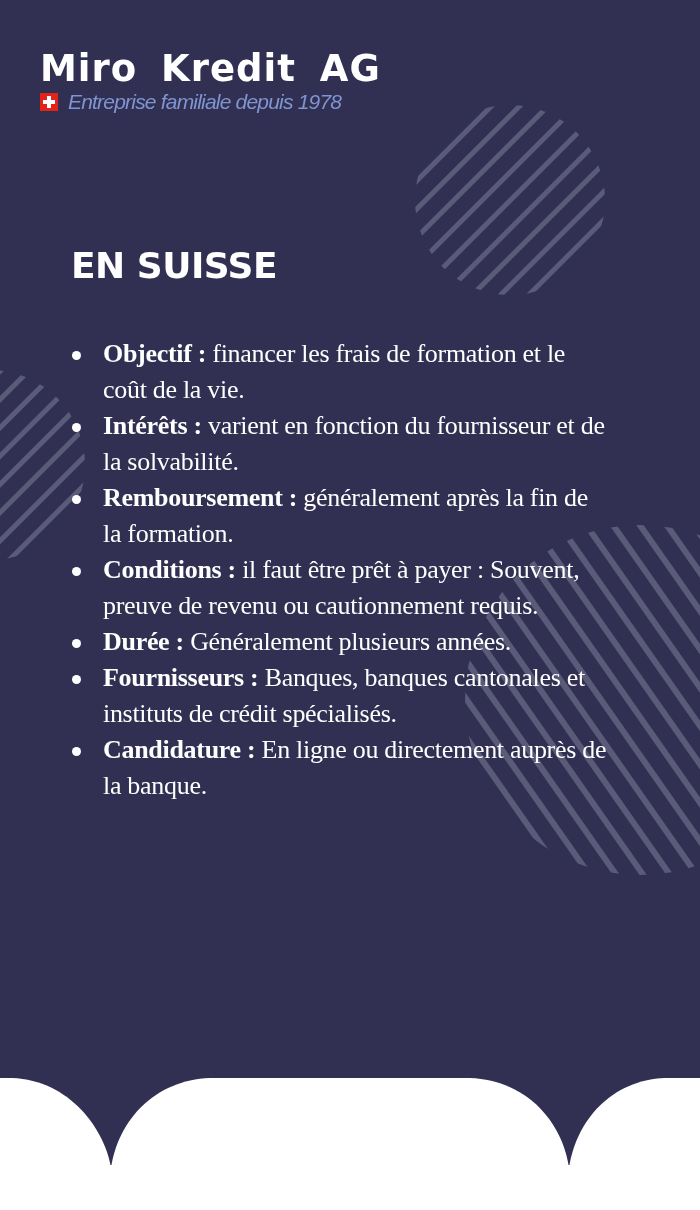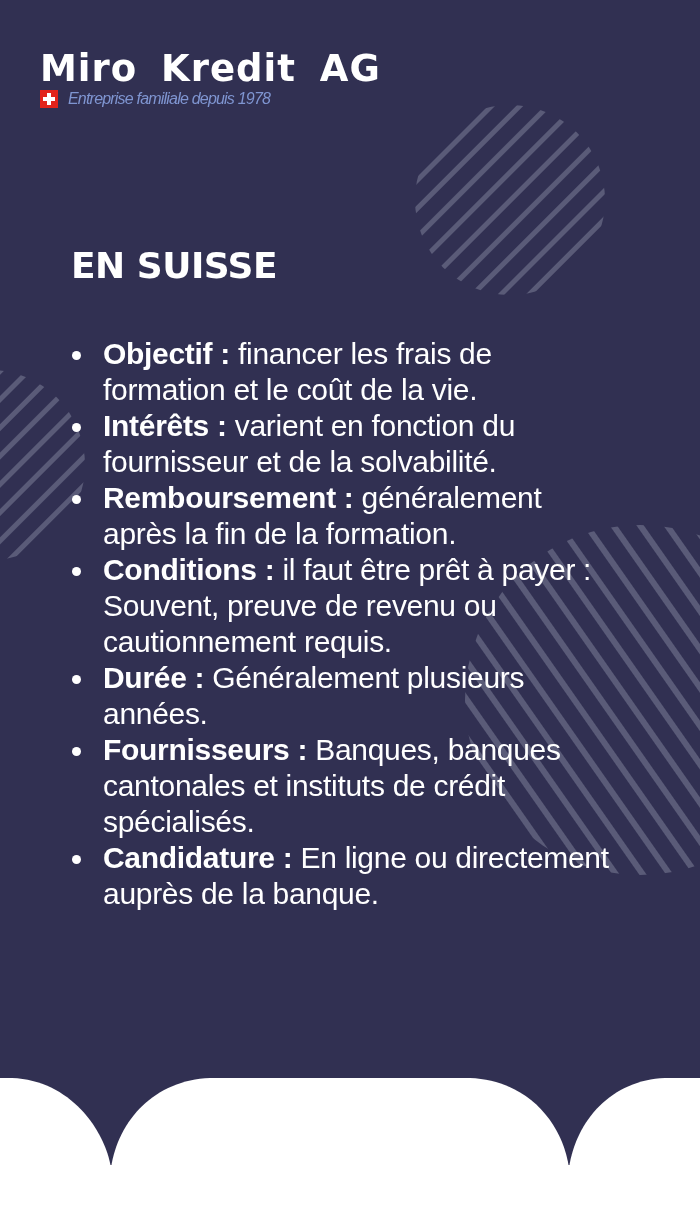--- a/index.html
+++ b/index.html
@@ -5,24 +5,24 @@
   html,body{margin:0;padding:0;}
   body{width:700px;height:1210px;position:relative;overflow:hidden;background:#ffffff;font-family:"DejaVu Sans",sans-serif;}
   .panel{position:absolute;left:0;top:0;width:567px;height:1210px;}
   .deco{position:absolute;left:0;top:0;}
   .logo{position:absolute;left:40px;top:48px;}
   .logo-name{font-family:"DejaVu Sans",sans-serif;font-weight:bold;font-size:37px;color:#ffffff;letter-spacing:1px;word-spacing:10px;line-height:42px;white-space:nowrap;}
   .logo-sub{display:flex;align-items:center;margin-top:0px;}
   .flag{width:18px;height:18px;background:#e2231a;position:relative;margin-right:10px;}
   .flag:before{content:"";position:absolute;left:7px;top:3px;width:4px;height:12px;background:#fff;}
   .flag:after{content:"";position:absolute;left:3px;top:7px;width:12px;height:4px;background:#fff;}
-  .tagline{font-family:"Liberation Sans",sans-serif;font-style:italic;font-size:16px;color:#7f95d1;letter-spacing:-0.8px;}
+  .tagline{font-family:"Liberation Sans",sans-serif;font-style:italic;font-size:21px;color:#7f95d1;letter-spacing:-0.8px;}
   .title{position:absolute;left:71px;top:156px;width:560px;margin:0;font-family:"DejaVu Sans",sans-serif;font-weight:bold;font-size:36px;line-height:44px;color:#ffffff;letter-spacing:-0.5px;}
   .facts{position:absolute;left:72px;top:336px;width:540px;margin:0;padding:0;list-style:none;}
-  .fact{position:relative;padding-left:31px;font-family:Liberation Sans, sans-serif;font-size:30px;line-height:36px;color:#ffffff;letter-spacing:-0.3px;}
+  .fact{position:relative;padding-left:31px;font-family:Liberation Serif, serif;font-size:26px;line-height:36px;color:#ffffff;letter-spacing:-0.3px;}
   .bullet{position:absolute;left:0;top:15px;width:9px;height:9px;border-radius:50%;background:#ffffff;}
   .fact-key{font-weight:bold;}
 </style>
 </head>
 <body>
 
 <div class="panel">
   <svg class="deco" width="700" height="1210" viewBox="0 0 700 1210">
     <defs>
       <pattern id="stripeA" patternUnits="userSpaceOnUse" width="20" height="20" patternTransform="rotate(45)">

